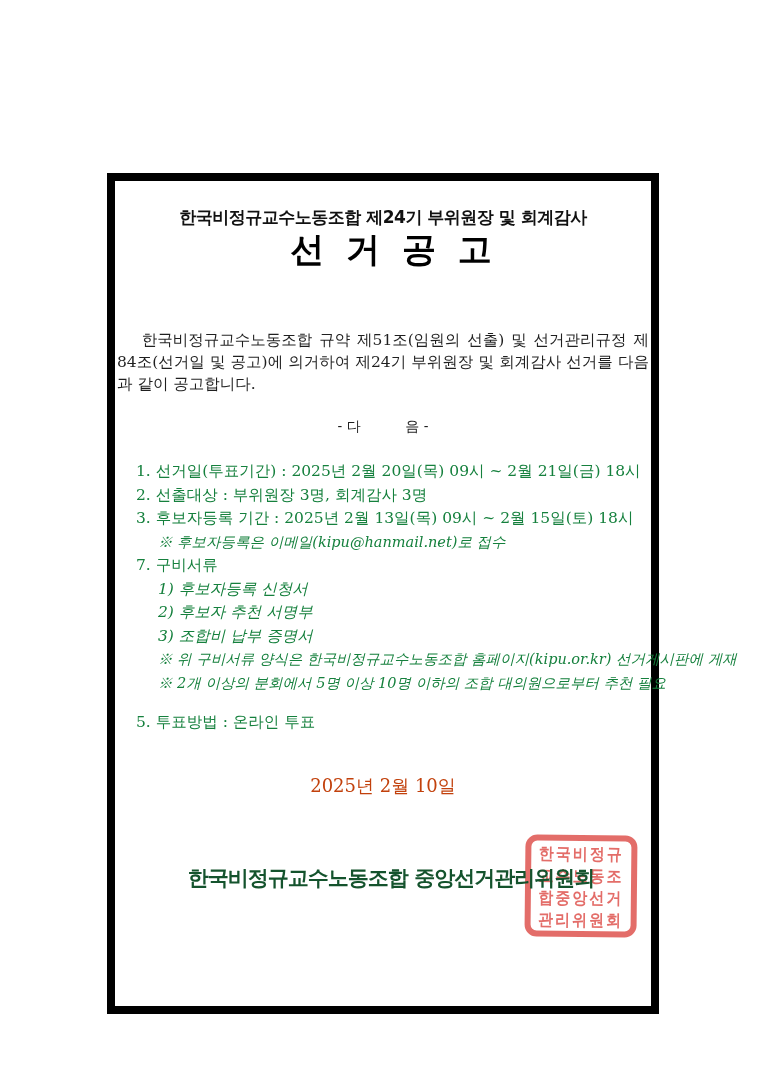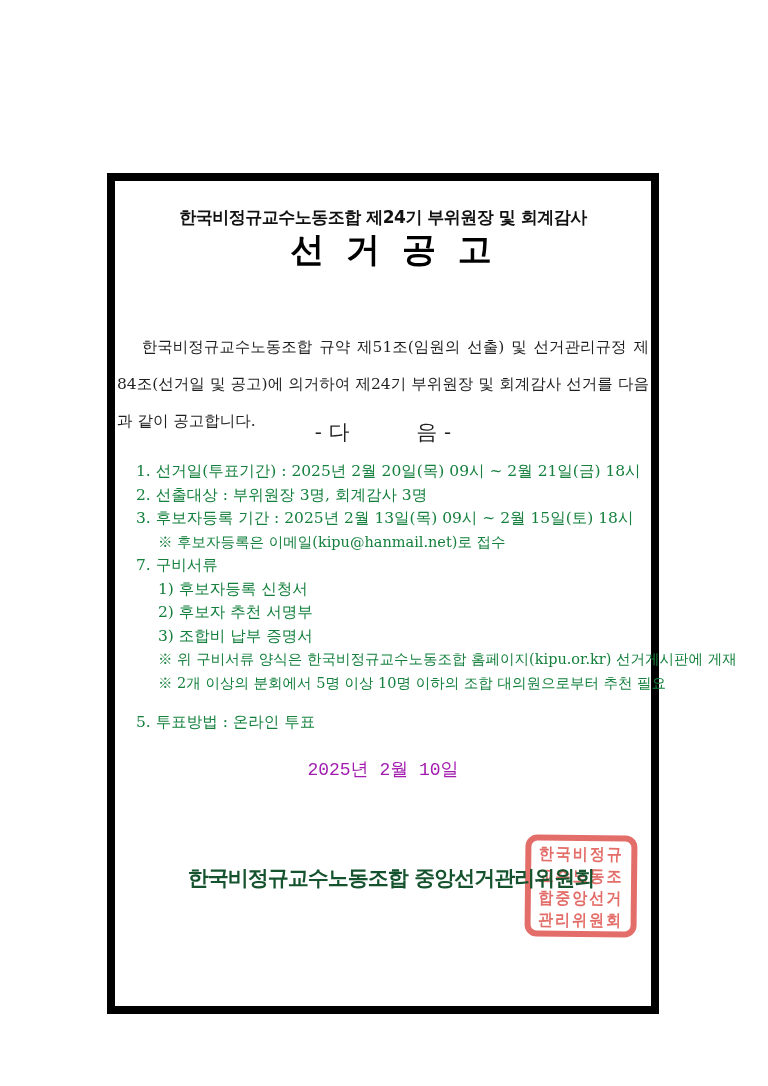--- a/index.html
+++ b/index.html
@@ -51,59 +51,58 @@
     color: #000000;
     padding-left: 10px;
   }
   .intro {
     position: absolute;
     top: 148px;
     left: 2px;
     right: 2px;
     margin: 0;
     font-size: 15.5px;
-    line-height: 37px;
+    line-height: 22px;
     text-align: justify;
     text-indent: 1.6em;
     color: #1f1f1f;
   }
   .divider {
     position: absolute;
     top: 237px;
     left: 0;
     width: 100%;
     text-align: center;
-    font-size: 21px;
+    font-size: 14px;
     white-space: pre;
     color: #1f1f1f;
   }
   .list {
     position: absolute;
     top: 279px;
     left: 21px;
     right: 10px;
   }
   .list-line {
     font-size: 15.5px;
     line-height: 23.5px;
     white-space: nowrap;
     color: #15803d;
   }
-  .list-line.sub { padding-left: 22px; }
+  .list-line.sub { padding-left: 22px; font-style: italic; }
   .list-line.note { font-size: 14.5px; }
   .list-line.gap-before { margin-top: 16px; }
   .issue-date {
     position: absolute;
-    top: 576px;
+    top: 593px;
     left: 0;
     width: 100%;
     text-align: center;
     font-size: 18px;
-    color: #a21caf;
-    font-family: Liberation Mono, monospace;
+    color: #c2410c;
   }
   .seal {
     position: absolute;
     left: 410px;
     top: 654px;
     width: 112px;
     height: 102px;
     border: 6px solid #e05a55;
     border-radius: 12px;
     box-sizing: border-box;

